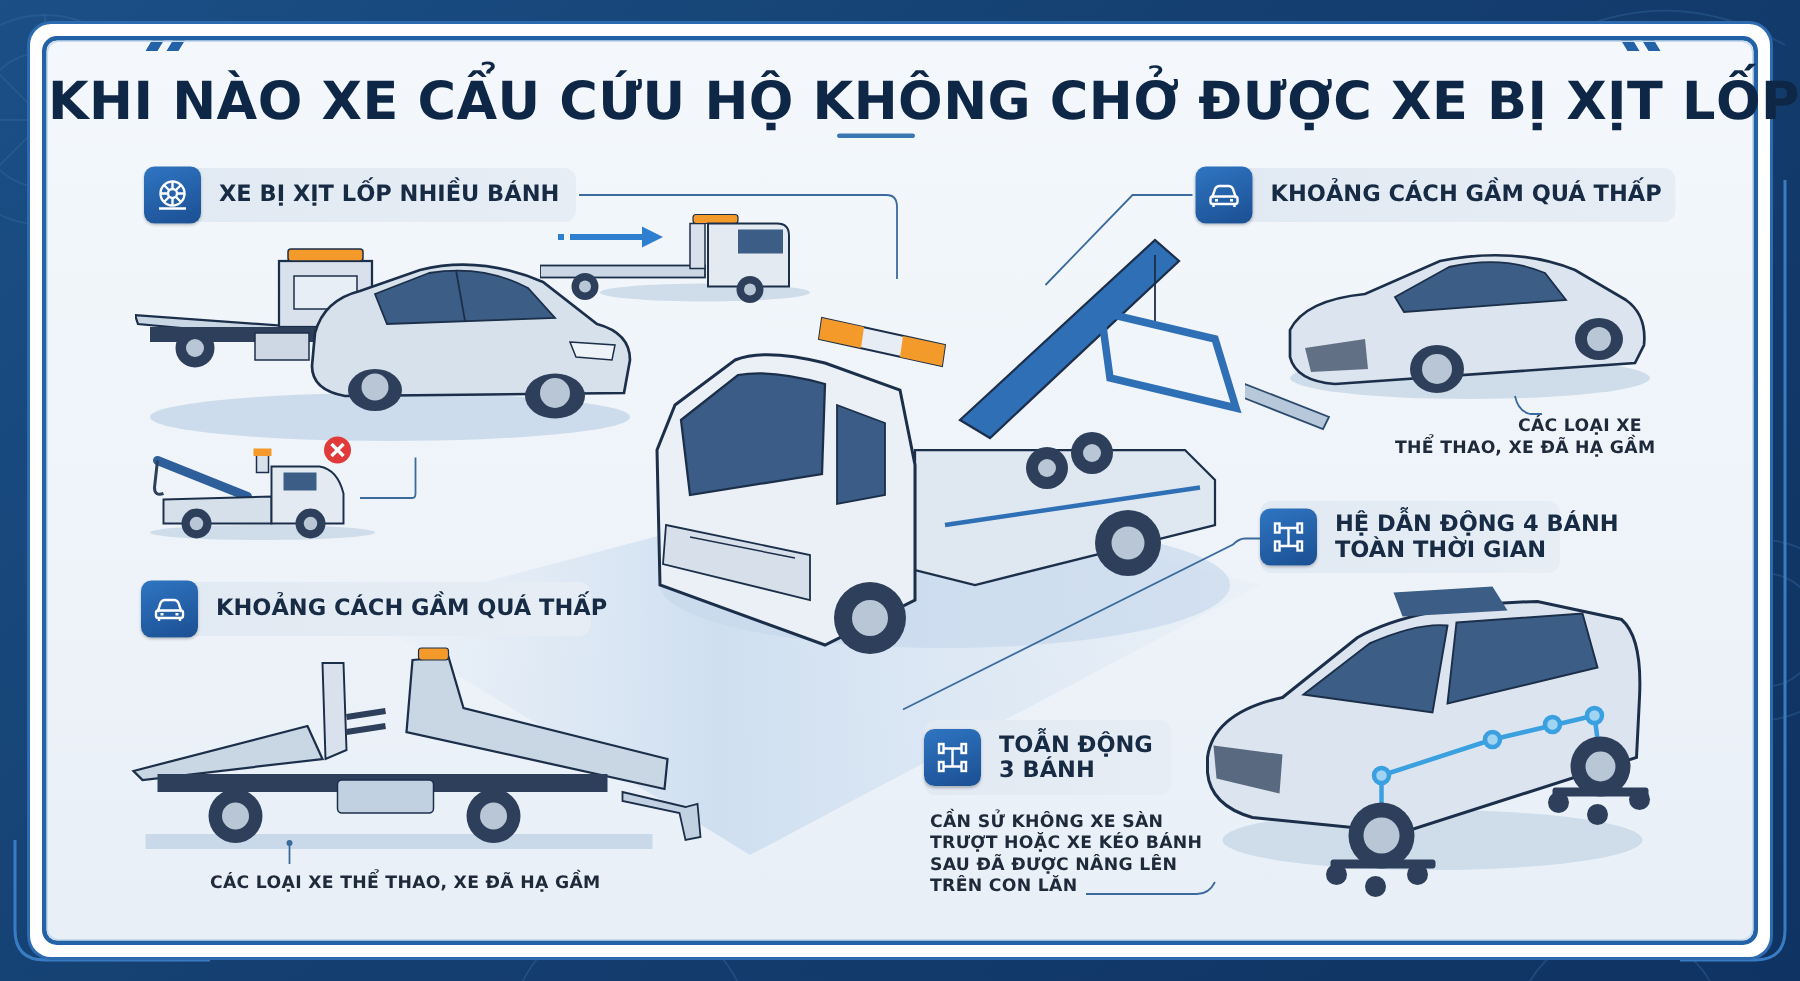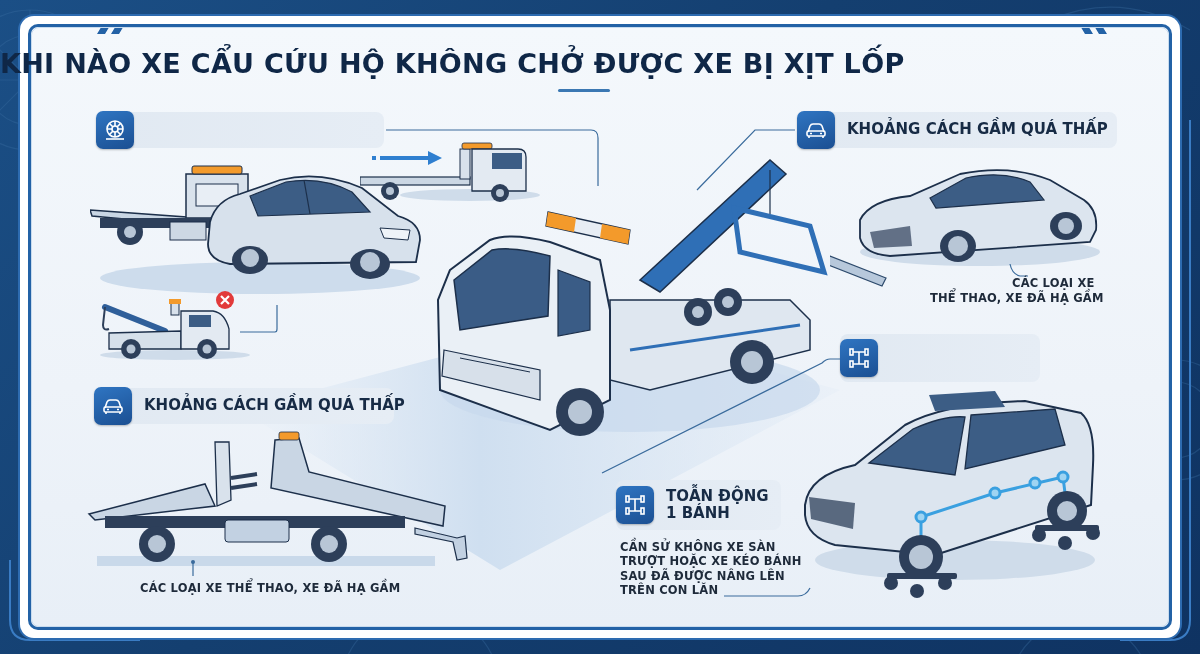--- a/index.html
+++ b/index.html
@@ -21,23 +21,23 @@
     background: linear-gradient(180deg, #f4f8fc 0%, #eef3f9 60%, #e8eff7 100%);
     border: 3px solid #2362a6;
     overflow: hidden;
   }
   .frame-inner::after {
     content: ""; position: absolute; left: 0; right: 0; top: 0; bottom: 0;
     border: 1px solid #c8dbee; border-radius: 8px; pointer-events: none;
   }
   .slashes { position: absolute; top: 22px; }
   .title {
-    position: absolute; left: 0; right: 0; top: 48px; text-align: left;
+    position: absolute; left: 0; right: 0; top: 48px; text-align: right;
     font-family: "DejaVu Sans", sans-serif; font-weight: 700;
-    font-size: 27px; letter-spacing: 0.3px; color: #0f2747;
+    font-size: 35px; letter-spacing: 0.3px; color: #0f2747;
   }
   .title-underline {
     position: absolute; left: 558px; top: 89px; width: 52px; height: 3px;
     background: #3b78b3; border-radius: 2px;
   }
   .label-pill {
     position: absolute; display: flex; align-items: center;
     height: 36px; border-radius: 8px;
     background: linear-gradient(90deg, #e1e9f2, #e6edf5);
   }
@@ -108,20 +108,21 @@
   <div class="ico">
     <svg width="24" height="24" viewBox="0 0 24 24">
         <g fill="none" stroke="#fff" stroke-width="1.6">
           <circle cx="12" cy="11" r="8"></circle>
           <circle cx="12" cy="11" r="3"></circle>
           <path d="M12 3v5M12 14v5M4 11h5M15 11h5M6.5 5.5l3.5 3.5M14 13l3.5 3.5M17.5 5.5L14 9M10 13l-3.5 3.5"></path>
           <path d="M3 21h18"></path>
         </g>
       </svg>
   </div>
+  <span class="txt">XE BỊ XỊT LỐP NHIỀU BÁNH</span>
 </div>
 <svg class="leader" style="left:386px;top:128px;" width="220" height="60" viewBox="0 0 220 60">
   <path d="M0 2 L205 2 Q212 2 212 10 L212 58" fill="none" stroke="#3a6b9c" stroke-width="1.2"></path>
 </svg>
 
 <svg class="leader" style="left:90px;top:160px;" width="340" height="140" viewBox="0 0 340 140">
   <ellipse cx="170" cy="118" rx="160" ry="16" fill="#cddcec"></ellipse>
 
   <path d="M0 50 L110 58 L110 66 L2 56 Z" fill="#c9d6e4" stroke="#1c2f4a" stroke-width="1.5"></path>
   <rect x="96" y="14" width="62" height="44" fill="#d9e2ec" stroke="#1c2f4a" stroke-width="1.5"></rect>
@@ -250,20 +251,24 @@
     <svg width="24" height="24" viewBox="0 0 24 24">
         <g fill="none" stroke="#fff" stroke-width="1.6">
           <rect x="3" y="3" width="3" height="6"></rect>
           <rect x="18" y="3" width="3" height="6"></rect>
           <rect x="3" y="15" width="3" height="6"></rect>
           <rect x="18" y="15" width="3" height="6"></rect>
           <path d="M6 6h12M6 18h12M12 6v12"></path>
         </g>
       </svg>
   </div>
+  <span class="txt">
+    <span>HỆ DẪN ĐỘNG 4 BÁNH</span><br>
+    <span>TOÀN THỜI GIAN</span>
+  </span>
 </div>
 <svg class="leader" style="left:600px;top:355px;" width="245" height="120" viewBox="0 0 245 120">
   <path d="M240 4 L230 4 Q226 4 222 8 L2 118" fill="none" stroke="#3a6b9c" stroke-width="1.2"></path>
 </svg>
 
 <svg class="leader" style="left:795px;top:385px;" width="310" height="215" viewBox="0 0 310 215">
   <ellipse cx="160" cy="175" rx="140" ry="20" fill="#cfdcea"></ellipse>
   <path d="M10 120 Q14 90 60 80 L110 40 Q150 18 230 16 L286 28 Q300 40 298 80 L296 120 L140 170 L40 160 Q12 152 10 130 Z" fill="#dce5ef" stroke="#1c2f4a" stroke-width="2"></path>
   <path d="M74 78 L118 44 Q150 30 170 32 L160 90 Z" fill="#3c5d85" stroke="#1c2f4a" stroke-width="1.3"></path>
   <path d="M176 30 L260 24 L270 60 L170 84 Z" fill="#3c5d85" stroke="#1c2f4a" stroke-width="1.3"></path>
@@ -338,21 +343,21 @@
           <rect x="3" y="3" width="3" height="6"></rect>
           <rect x="18" y="3" width="3" height="6"></rect>
           <rect x="3" y="15" width="3" height="6"></rect>
           <rect x="18" y="15" width="3" height="6"></rect>
           <path d="M6 6h12M6 18h12M12 6v12"></path>
         </g>
       </svg>
   </div>
   <span class="txt">
     <span>TOẪN ĐỘNG</span><br>
-    <span>1 BÁNH</span>
+    <span>3 BÁNH</span>
   </span>
 </div>
 <div class="caption" style="left:620px;top:540px;">
   <div>CẦN SỬ KHÔNG XE SÀN</div>
   <div>TRƯỢT HOẶC XE KÉO BÁNH</div>
   <div>SAU ĐÃ ĐƯỢC NÂNG LÊN</div>
   <div>TRÊN CON LĂN</div>
 </div>
 <svg class="leader" style="left:722px;top:586px;" width="90" height="20" viewBox="0 0 90 20">
   <path d="M2 10 L76 10 Q84 10 88 2" fill="none" stroke="#3a6b9c" stroke-width="1.2"></path>

